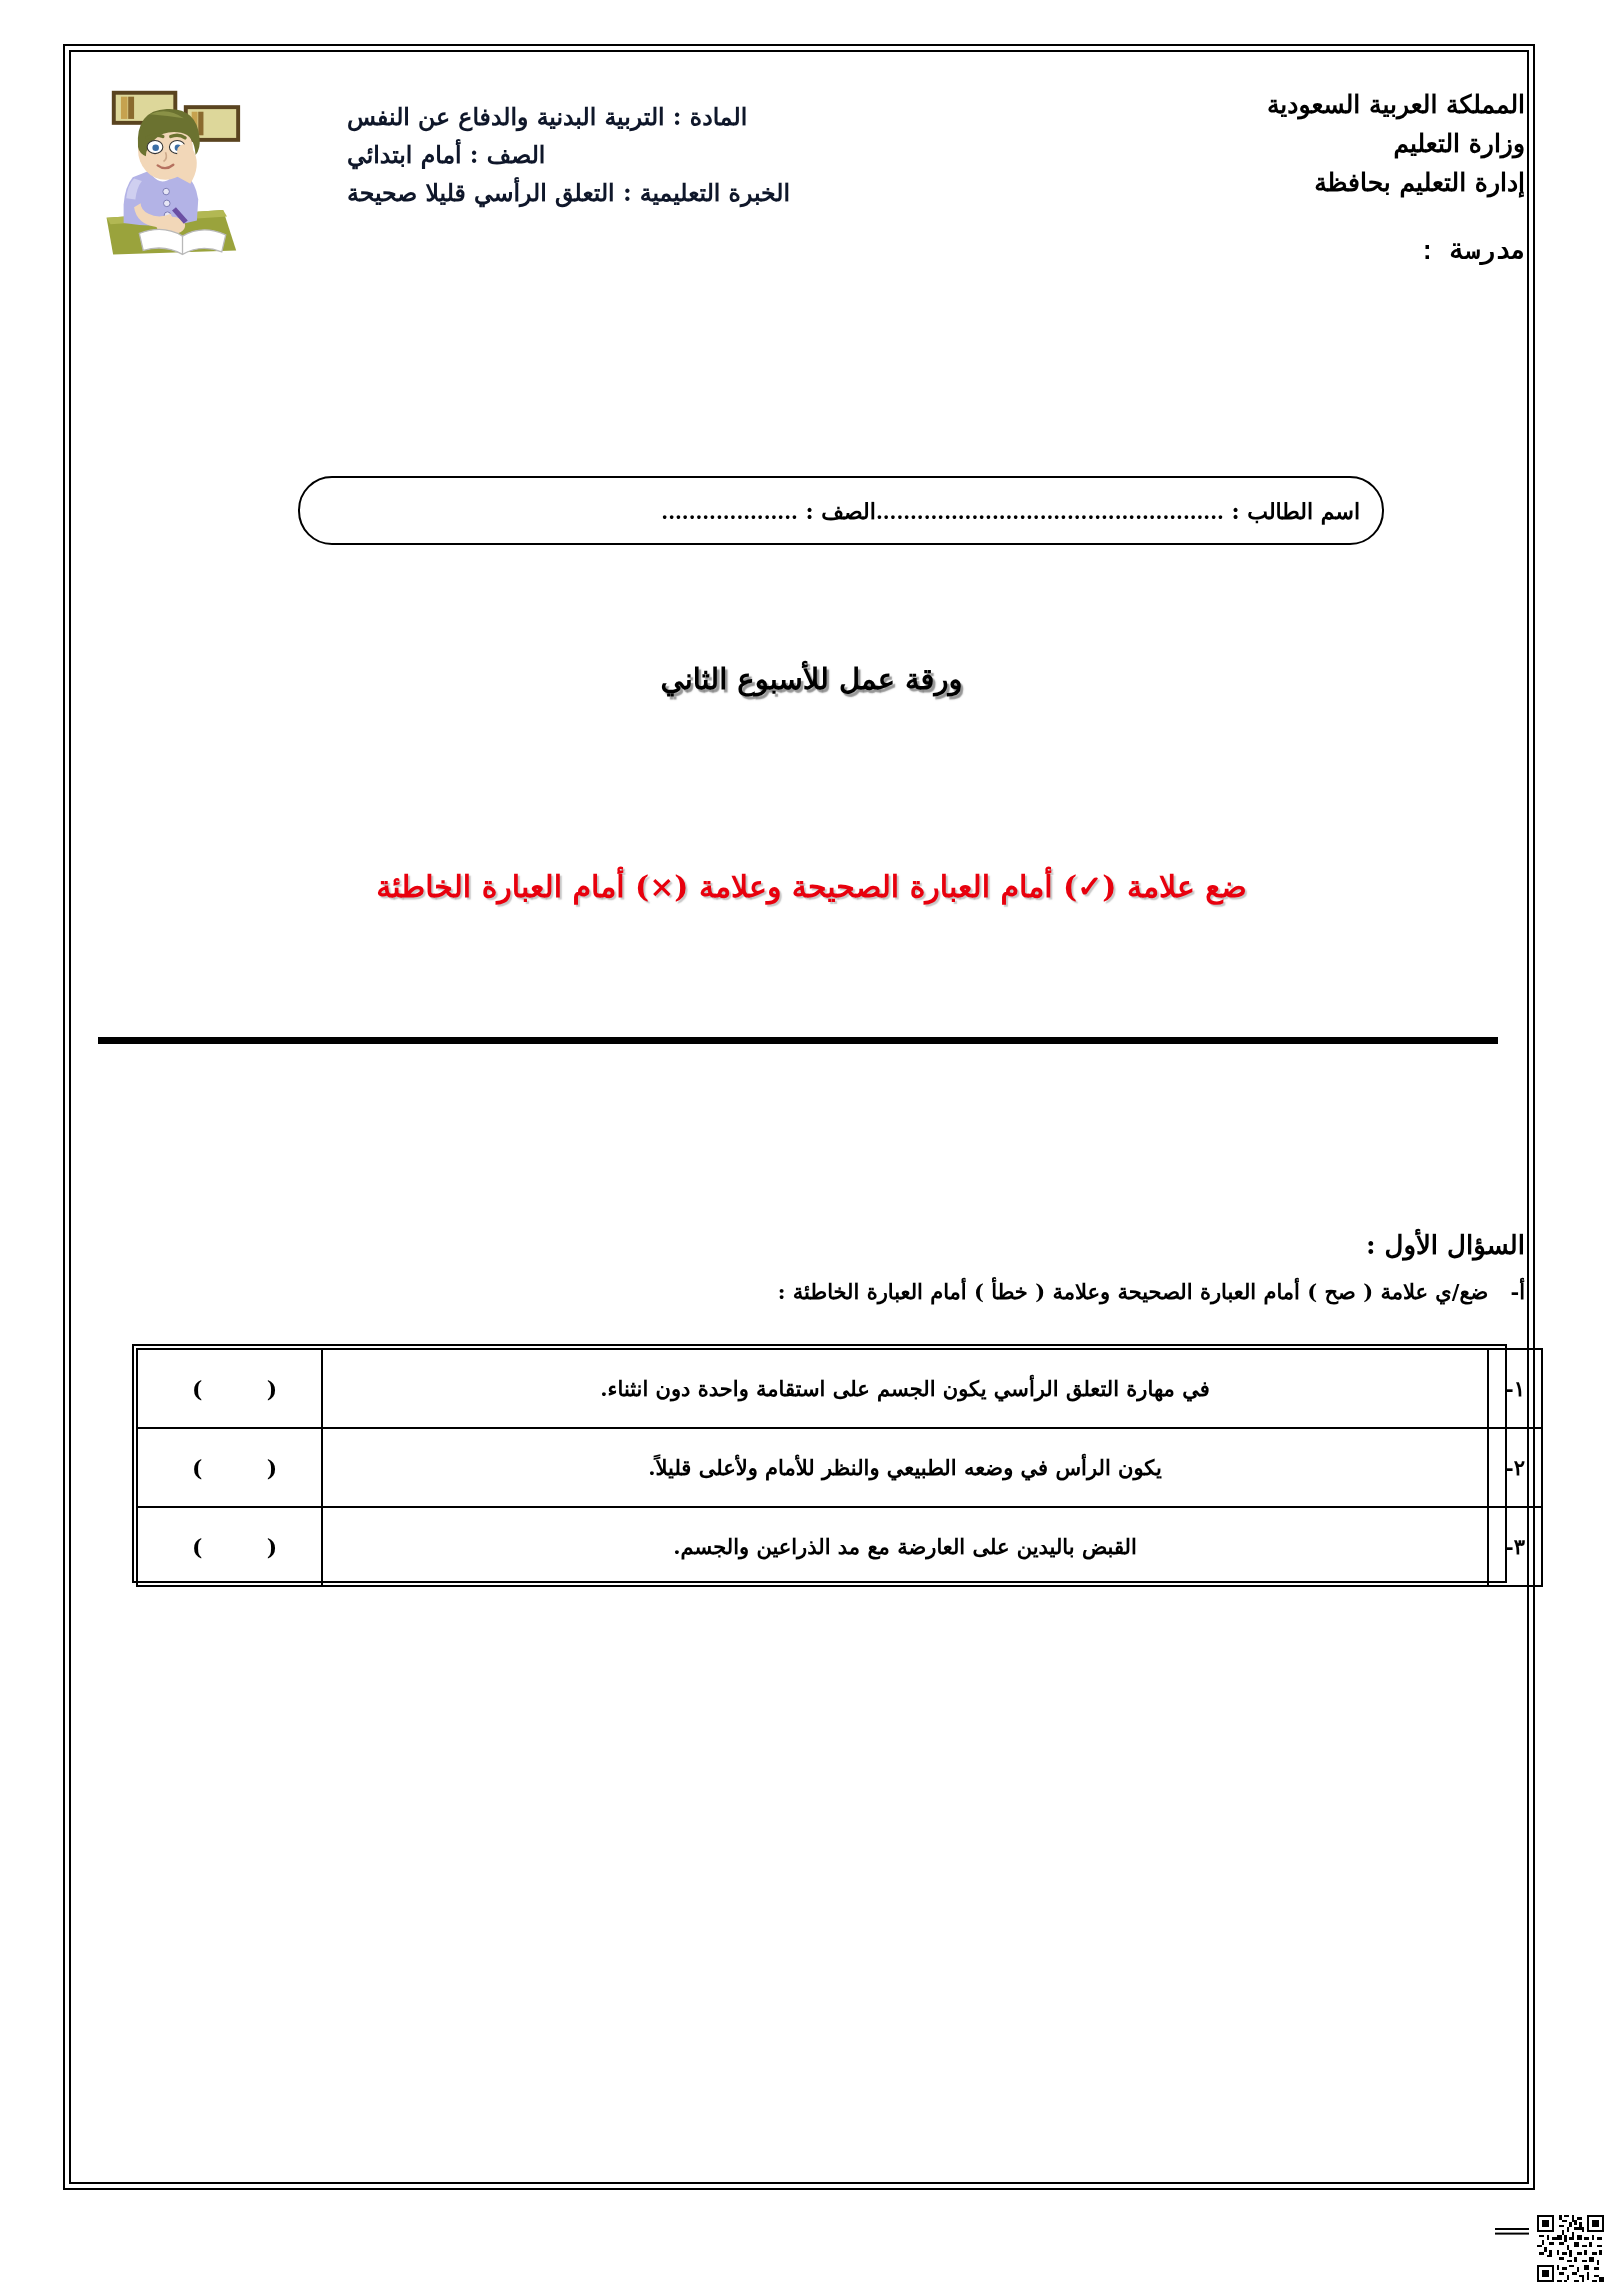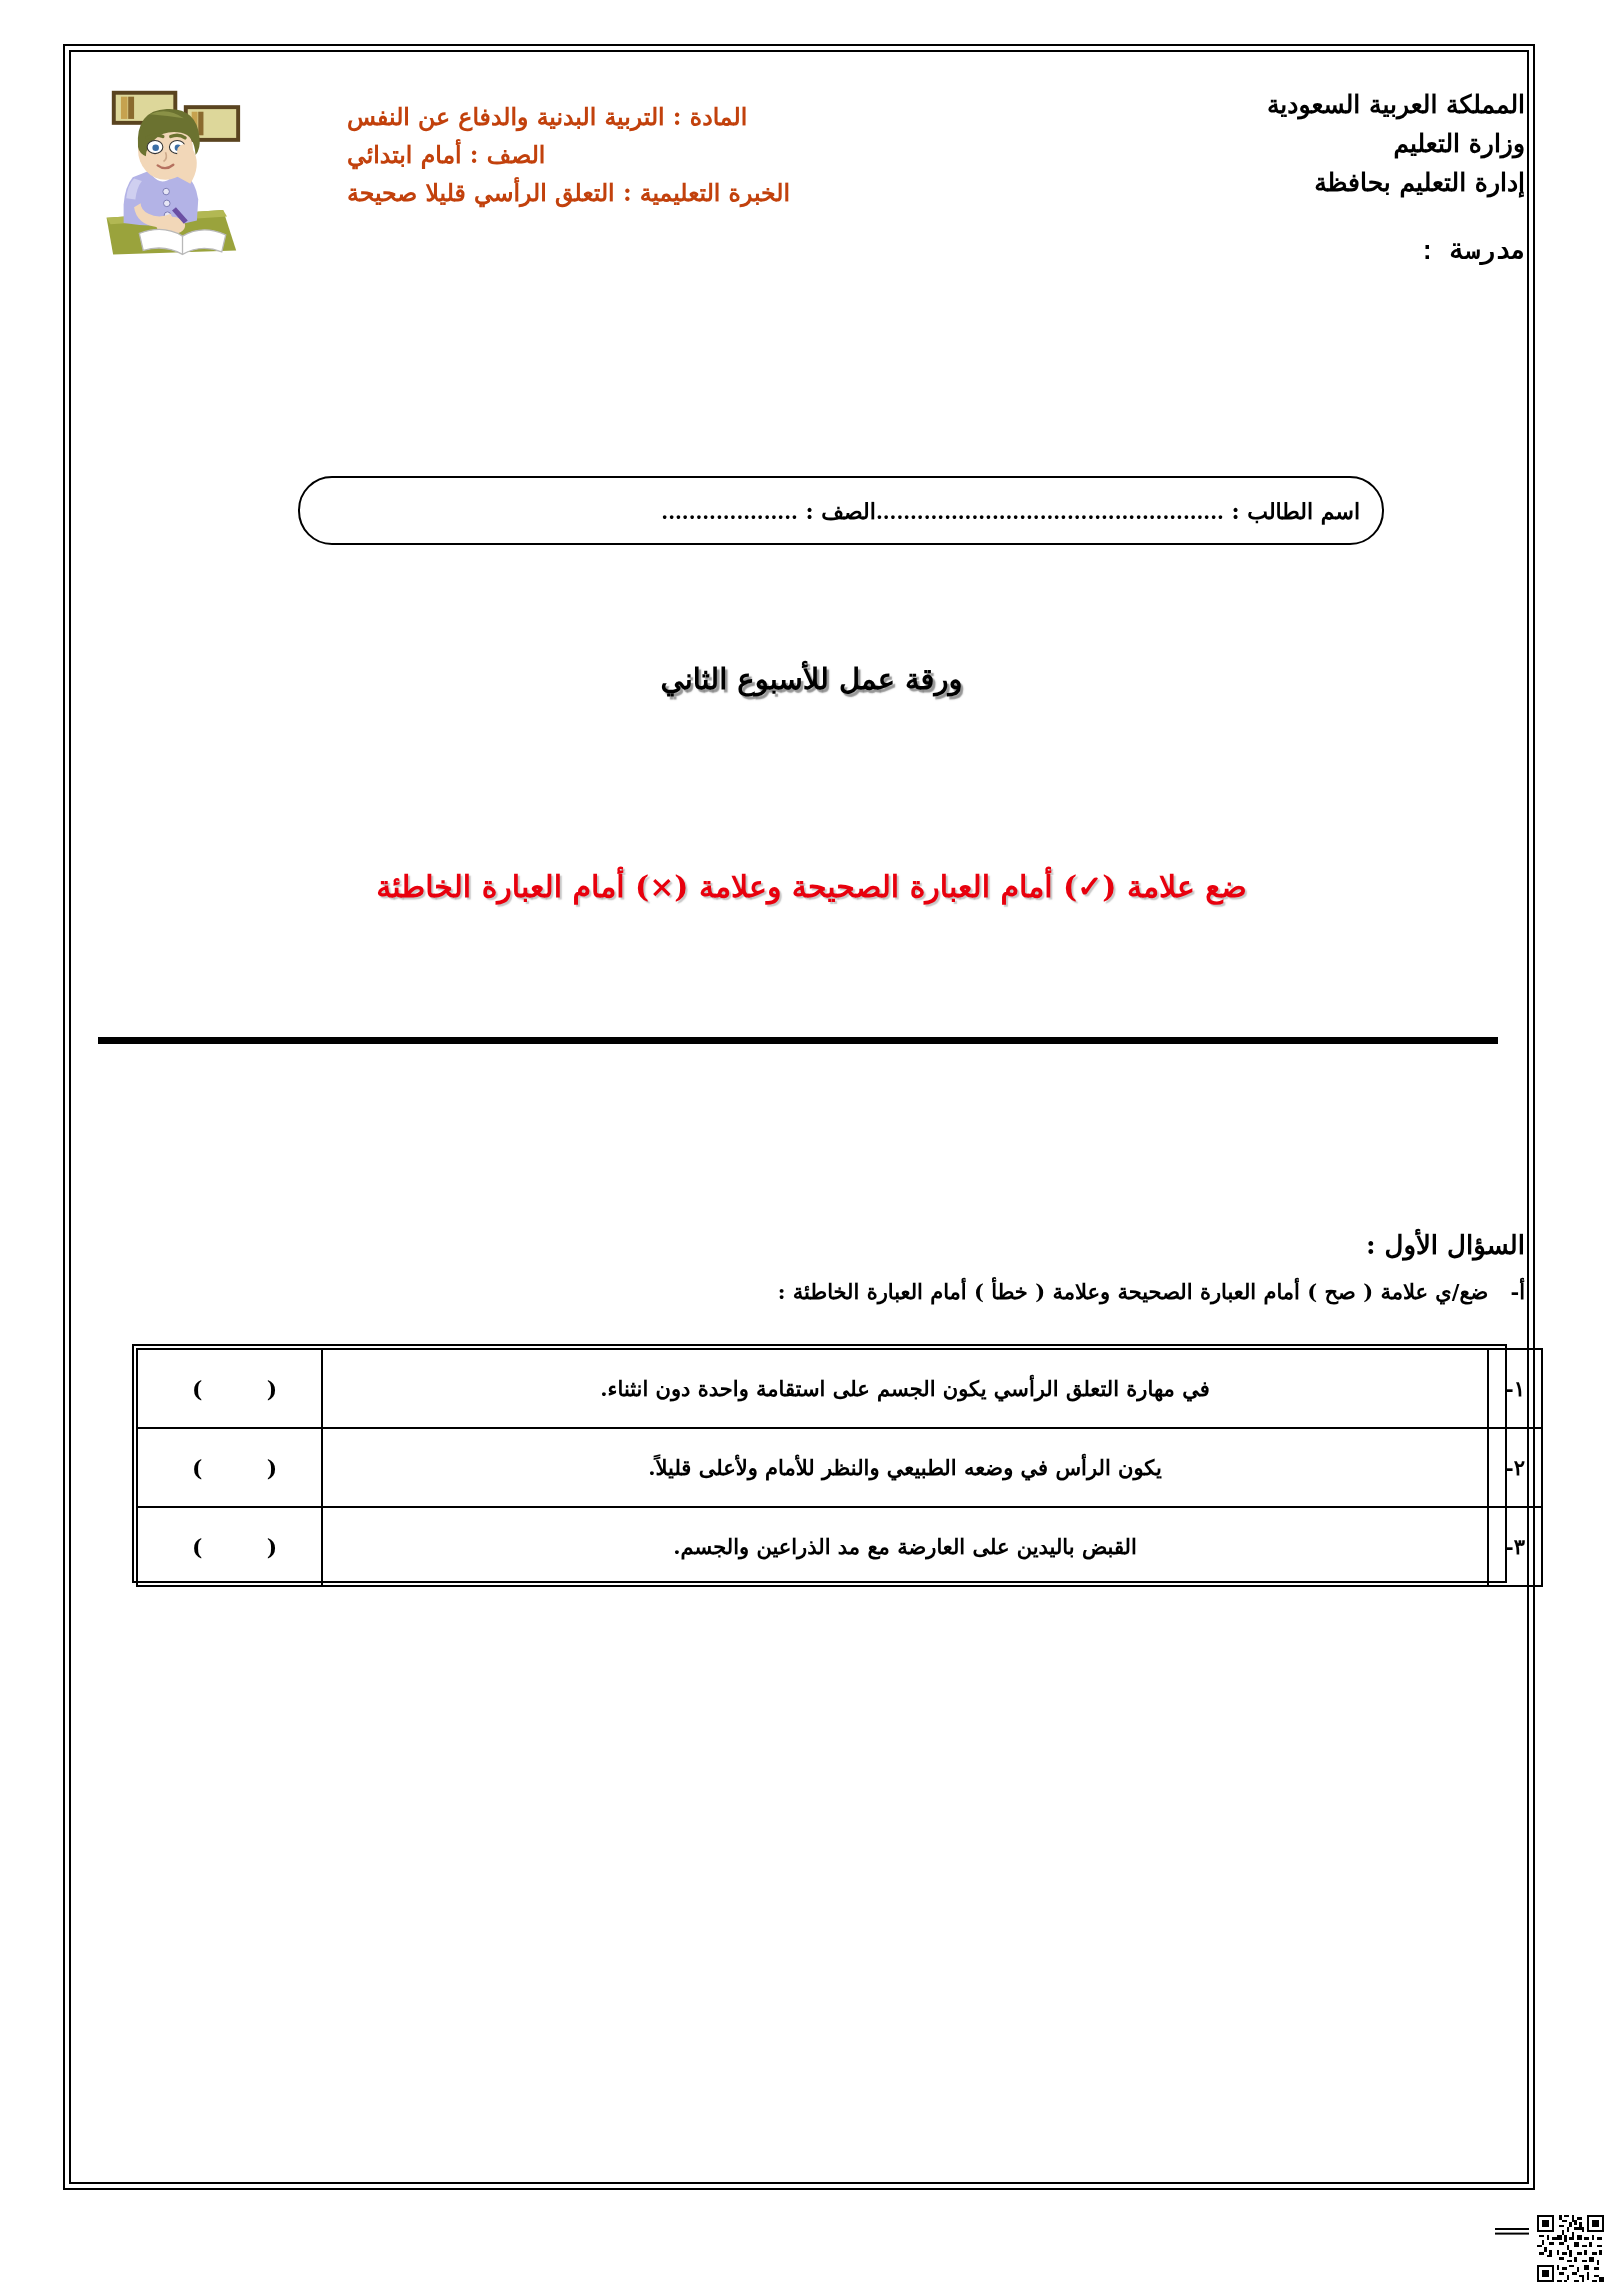--- a/index.html
+++ b/index.html
@@ -80,21 +80,21 @@
     top: 98px;
     width: 654px;
     text-align: left;
     direction: rtl;
   }
   .header-left .hline {
     font-family: "DejaVu Serif", "Liberation Serif", serif;
     font-weight: bold;
     font-size: 23.6px;
     line-height: 1.62;
-    color: #c2410c;
+    color: #0f172a;
     white-space: nowrap;
     text-align: left;
   }
 
   
   .student-box {
     position: absolute;
     left: 298px;
     top: 476px;
     width: 1086px;

